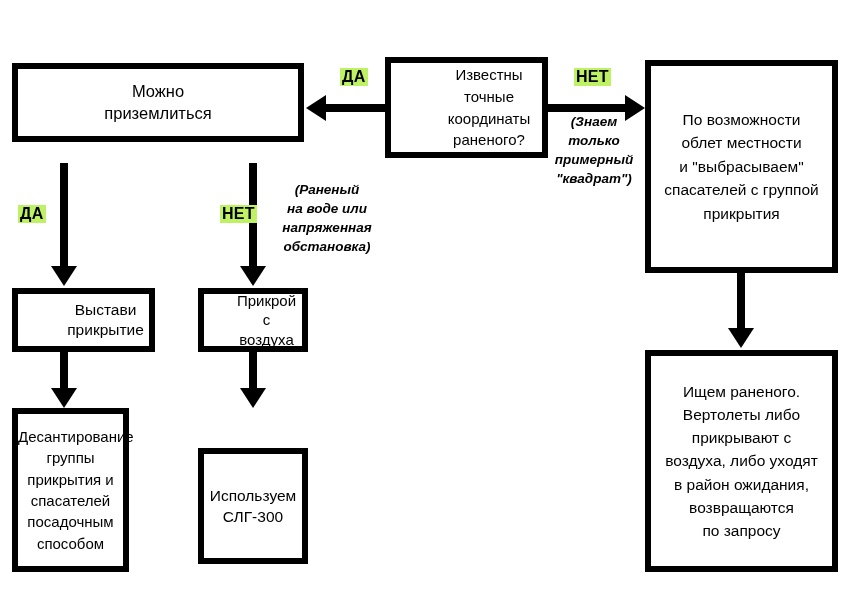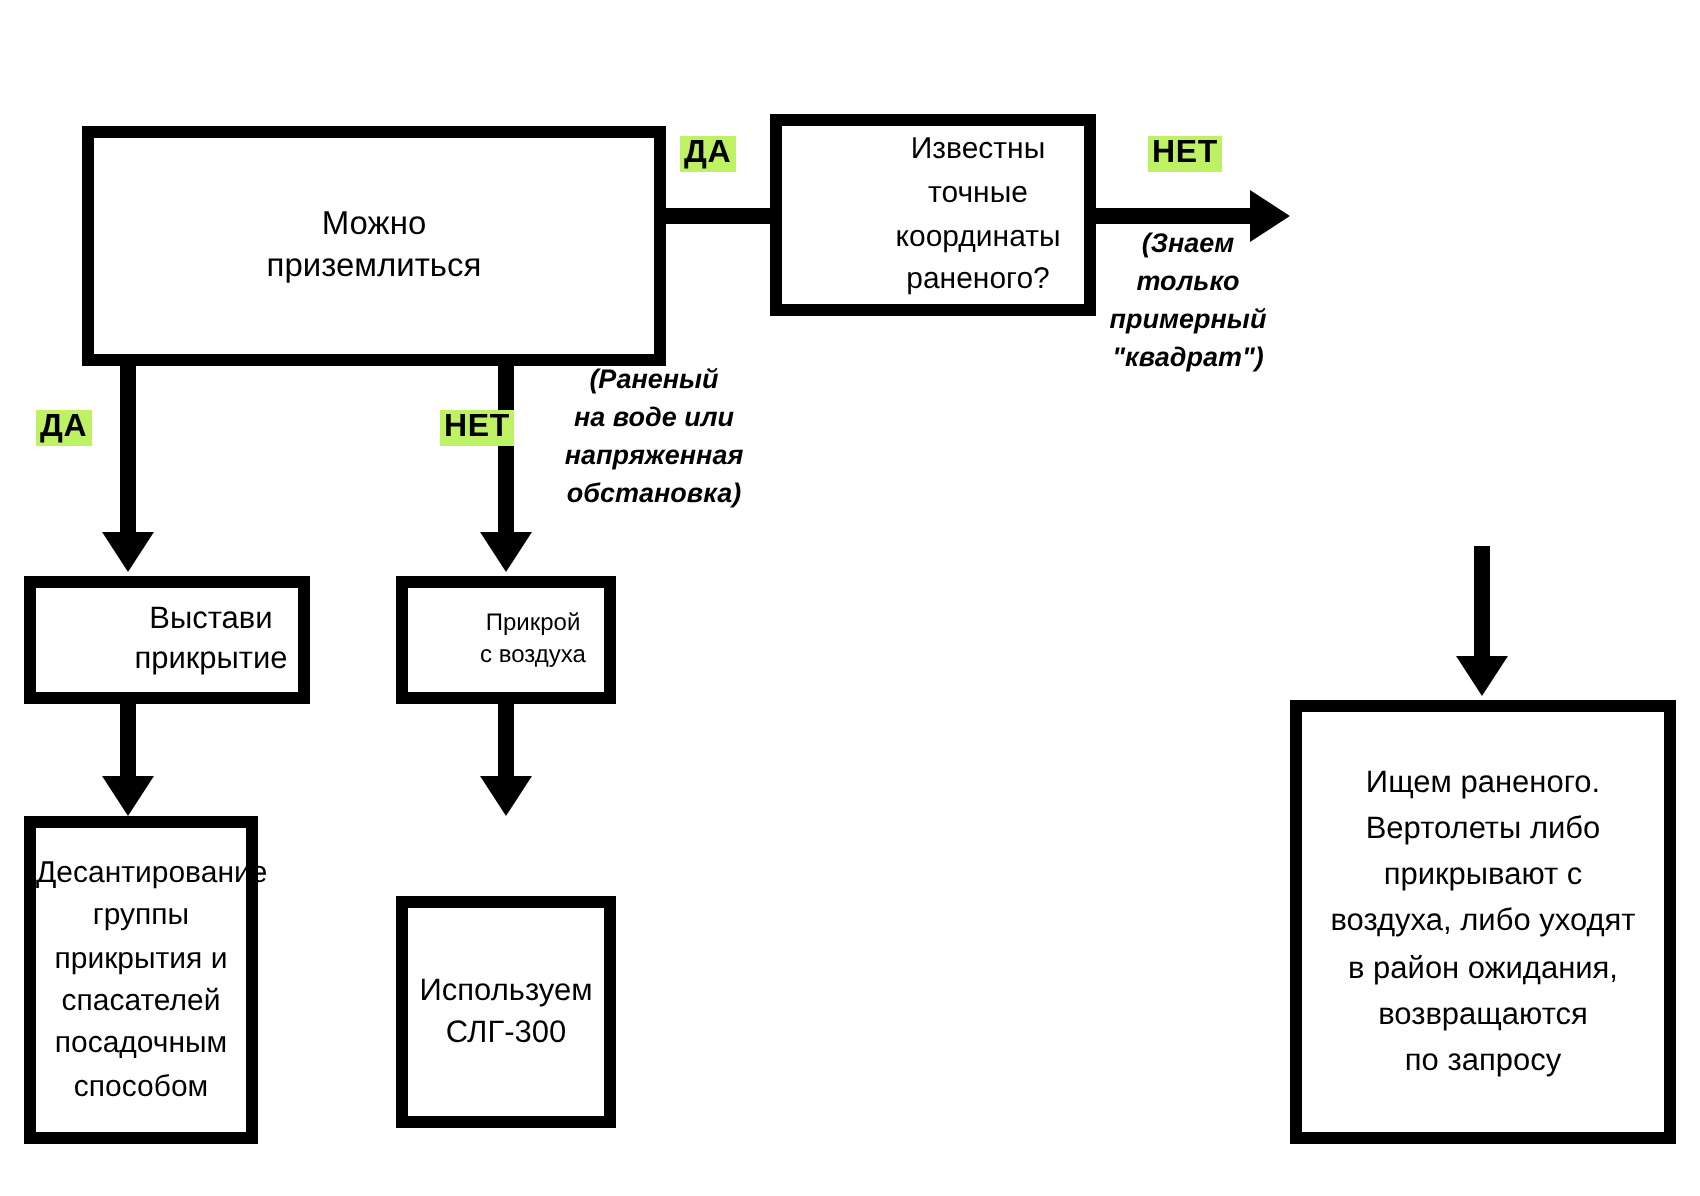--- a/index.html
+++ b/index.html
@@ -25,34 +25,34 @@
   .node .txt{
     display:block;
     width:100%;
     padding:0 6px;
     white-space:pre-line;
     line-height:1.30;
     font-weight:400;
   }
 
   
-  #n-mozhno       {left:12px;  top:63px;  width:292px; height:120px;margin-left:29px;}
+  #n-mozhno       {left:12px;  top:63px;  width:292px; height:79px;}
   #n-mozhno .txt  {font-size:16.5px;}
 
   #n-izvestny     {left:385px; top:57px;  width:163px; height:101px; border-width:6px;padding-left:45px;}
   #n-izvestny .txt{font-size:15px; line-height:1.45;}
 
   #n-oblet        {left:645px; top:60px;  width:193px; height:213px;}
   #n-oblet .txt   {font-size:15.5px; line-height:1.52;}
 
   #n-vystavi      {left:12px;  top:288px; width:143px; height:64px;}
   #n-vystavi .txt {font-size:15.5px;margin-left:44px;}
 
   #n-prikroy      {left:198px; top:288px; width:110px; height:64px;}
-  #n-prikroy .txt {font-size:12px;padding-left:33px;}
+  #n-prikroy .txt {font-size:15px;padding-left:33px;}
 
   #n-desant       {left:12px;  top:408px; width:117px; height:164px;}
   #n-desant .txt  {font-size:15px; line-height:1.42;}
 
   #n-slg          {left:198px; top:408px; width:110px; height:116px;margin-top:40px;}
   #n-slg .txt     {font-size:15.5px; line-height:1.38;}
 
   #n-ishem        {left:645px; top:350px; width:193px; height:222px;}
   #n-ishem .txt   {font-size:15.5px; line-height:1.50;}
 
@@ -108,20 +108,27 @@
     <span class="txt">Известны точные
 координаты
 раненого?</span>
   </div>
 
   <div class="node" id="n-mozhno">
     <span class="txt">Можно
 приземлиться</span>
   </div>
 
+  <div class="node" id="n-oblet">
+    <span class="txt">По возможности
+облет местности
+и "выбрасываем"
+спасателей с группой
+прикрытия</span>
+  </div>
 
   <div class="hline" style="left:326px; top:104px; width:59px;"></div>
   <div class="arrow-left" style="left:306px; top:95px;"></div>
   <div class="lbl-bold" style="left:340px; top:68px;">ДА</div>
 
   <div class="hline" style="left:548px; top:104px; width:78px;"></div>
   <div class="arrow-right" style="left:625px; top:95px;"></div>
   <div class="lbl-bold" style="left:574px; top:68px;">НЕТ</div>
 
   <div class="lbl-note" style="left:550px; top:112px; width:88px;">(Знаем

